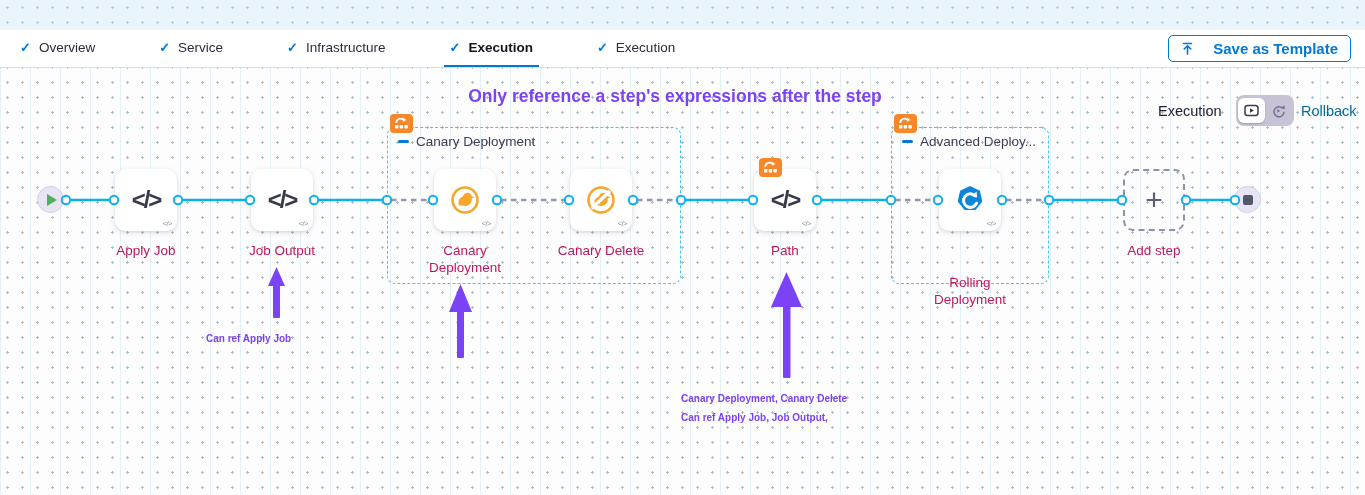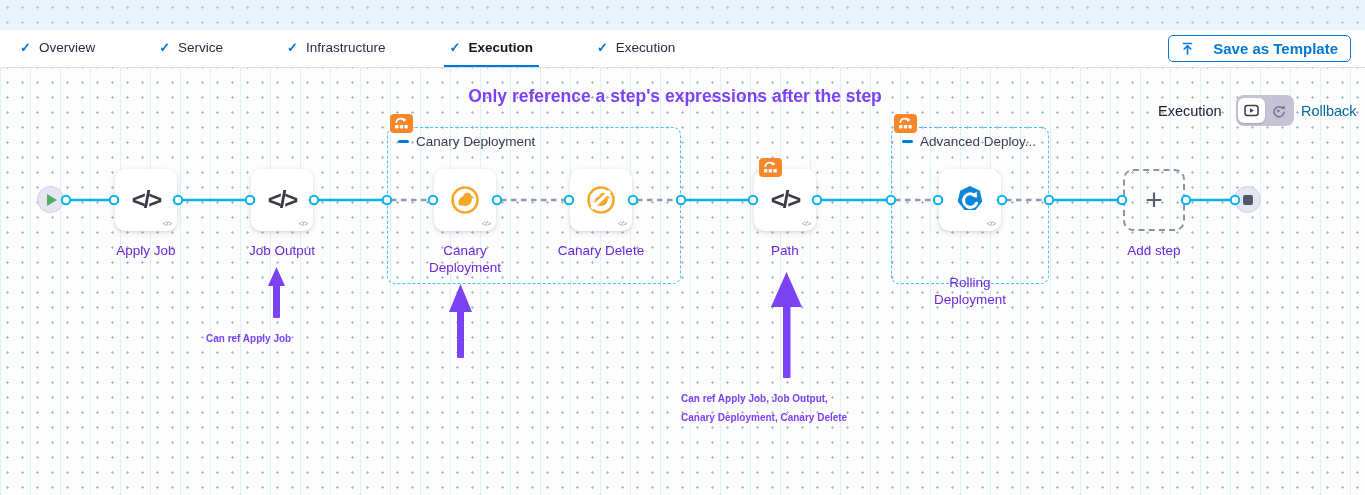--- a/index.html
+++ b/index.html
@@ -44,21 +44,21 @@
   .collapse-bar{width:11px;height:3px;background:#0278d5;border-radius:2px;cursor:pointer;flex:none;}
   .badge{position:absolute;width:23px;height:19px;background:#f8872a;border-radius:4px;z-index:6;
     display:flex;align-items:center;justify-content:center;}
   
   .card{position:absolute;top:169px;width:62px;height:62px;background:#fff;border-radius:10px;
     box-shadow:0 1px 3px rgba(40,41,61,.10),0 2px 6px rgba(96,97,112,.14);z-index:2;
     display:flex;align-items:center;justify-content:center;cursor:pointer;}
   .card .corner{position:absolute;right:5px;bottom:3px;font-size:7.5px;color:#8f90a6;letter-spacing:-0.5px;}
   .code-glyph{font-size:24px;font-weight:bold;color:#383a4a;letter-spacing:-2px;}
   .step-label{position:absolute;top:242px;width:110px;text-align:center;font-size:13.5px;
-    color:#6d28d9;line-height:17px;z-index:2;}
+    color:#be185d;line-height:17px;z-index:2;}
   .add-step{position:absolute;left:1123px;top:169px;width:62px;height:62px;border:2px dashed #8d90a8;
     border-radius:10px;display:flex;align-items:center;justify-content:center;box-sizing:border-box;z-index:2;cursor:pointer;}
   .plus{font-size:30px;color:#5d5f78;font-weight:200;line-height:1;}
   
   .node{position:absolute;top:186px;width:27px;height:27px;border-radius:50%;background:#e7e5f3;
     border:1px solid #d3cfe6;box-sizing:border-box;z-index:2;display:flex;align-items:center;justify-content:center;cursor:pointer;}
   .node-start{left:37px;} .node-end{left:1234px;}
   .play{width:0;height:0;border-left:10px solid #4fae5f;border-top:6.5px solid transparent;
     border-bottom:6.5px solid transparent;margin-left:3px;}
   .stop{width:10px;height:10px;background:#545669;border-radius:2px;}
@@ -266,16 +266,16 @@
       <rect x="457" y="310" width="7" height="48" rx="1"></rect>
       <polygon points="786.5,272 771,307 802,307"></polygon>
       <rect x="783" y="305" width="7.5" height="73" rx="1"></rect>
     </g>
   </svg>
 
   <div class="ann" style="left:206px;top:329px;">
     <span>Can ref Apply Job</span>
   </div>
   <div class="ann" style="left:681px;top:389px;">
+    <span>Canary Deployment, Canary Delete</span>
     <span>Can ref Apply Job, Job Output,</span>
-    <span>Canary Deployment, Canary Delete</span>
   </div>
 </div>
 
 </body></html>

